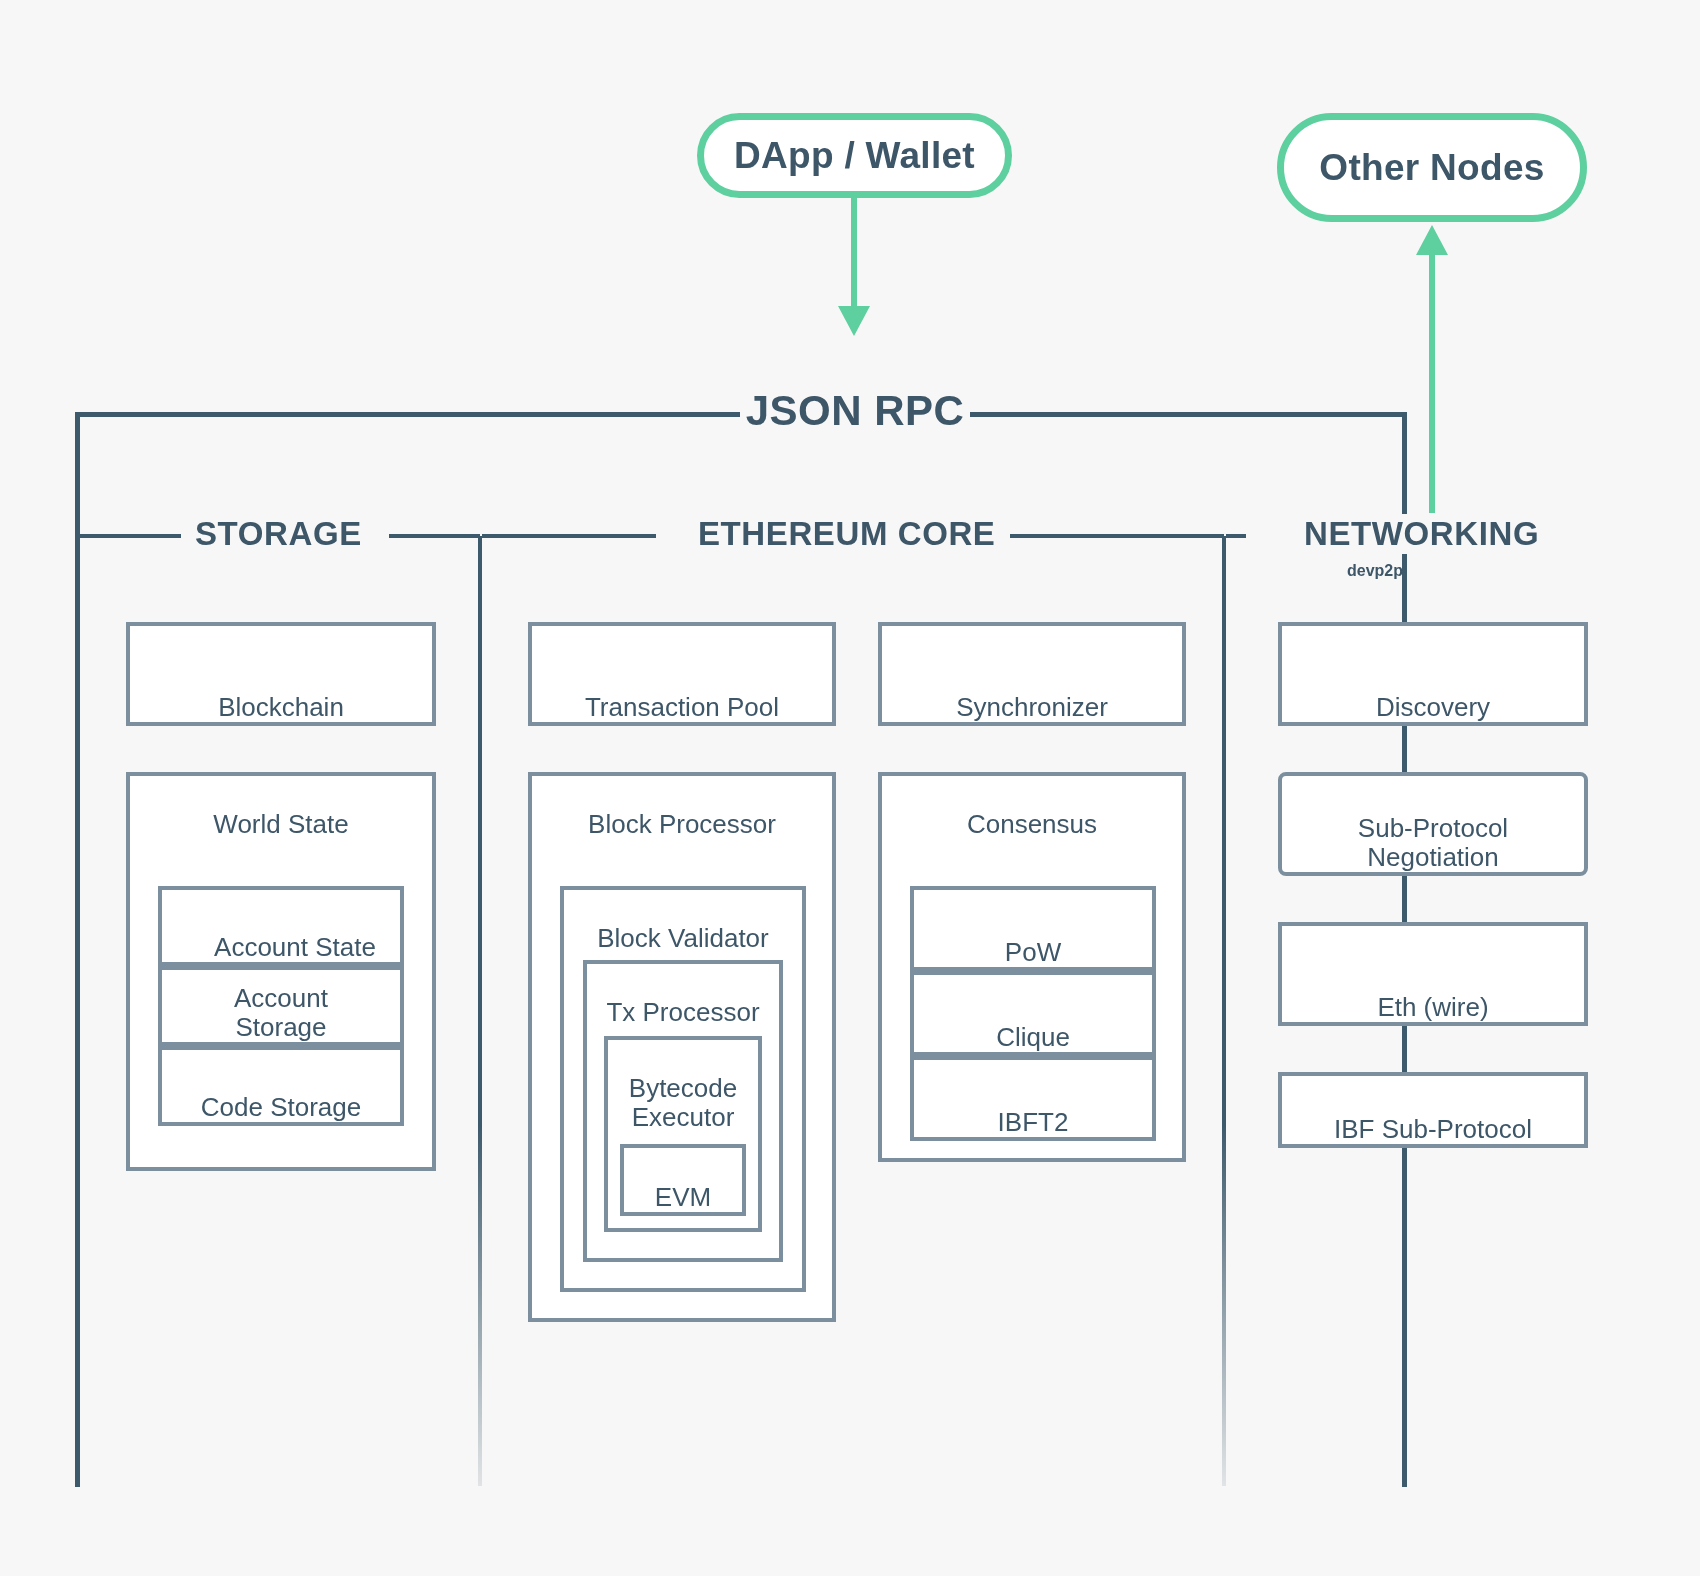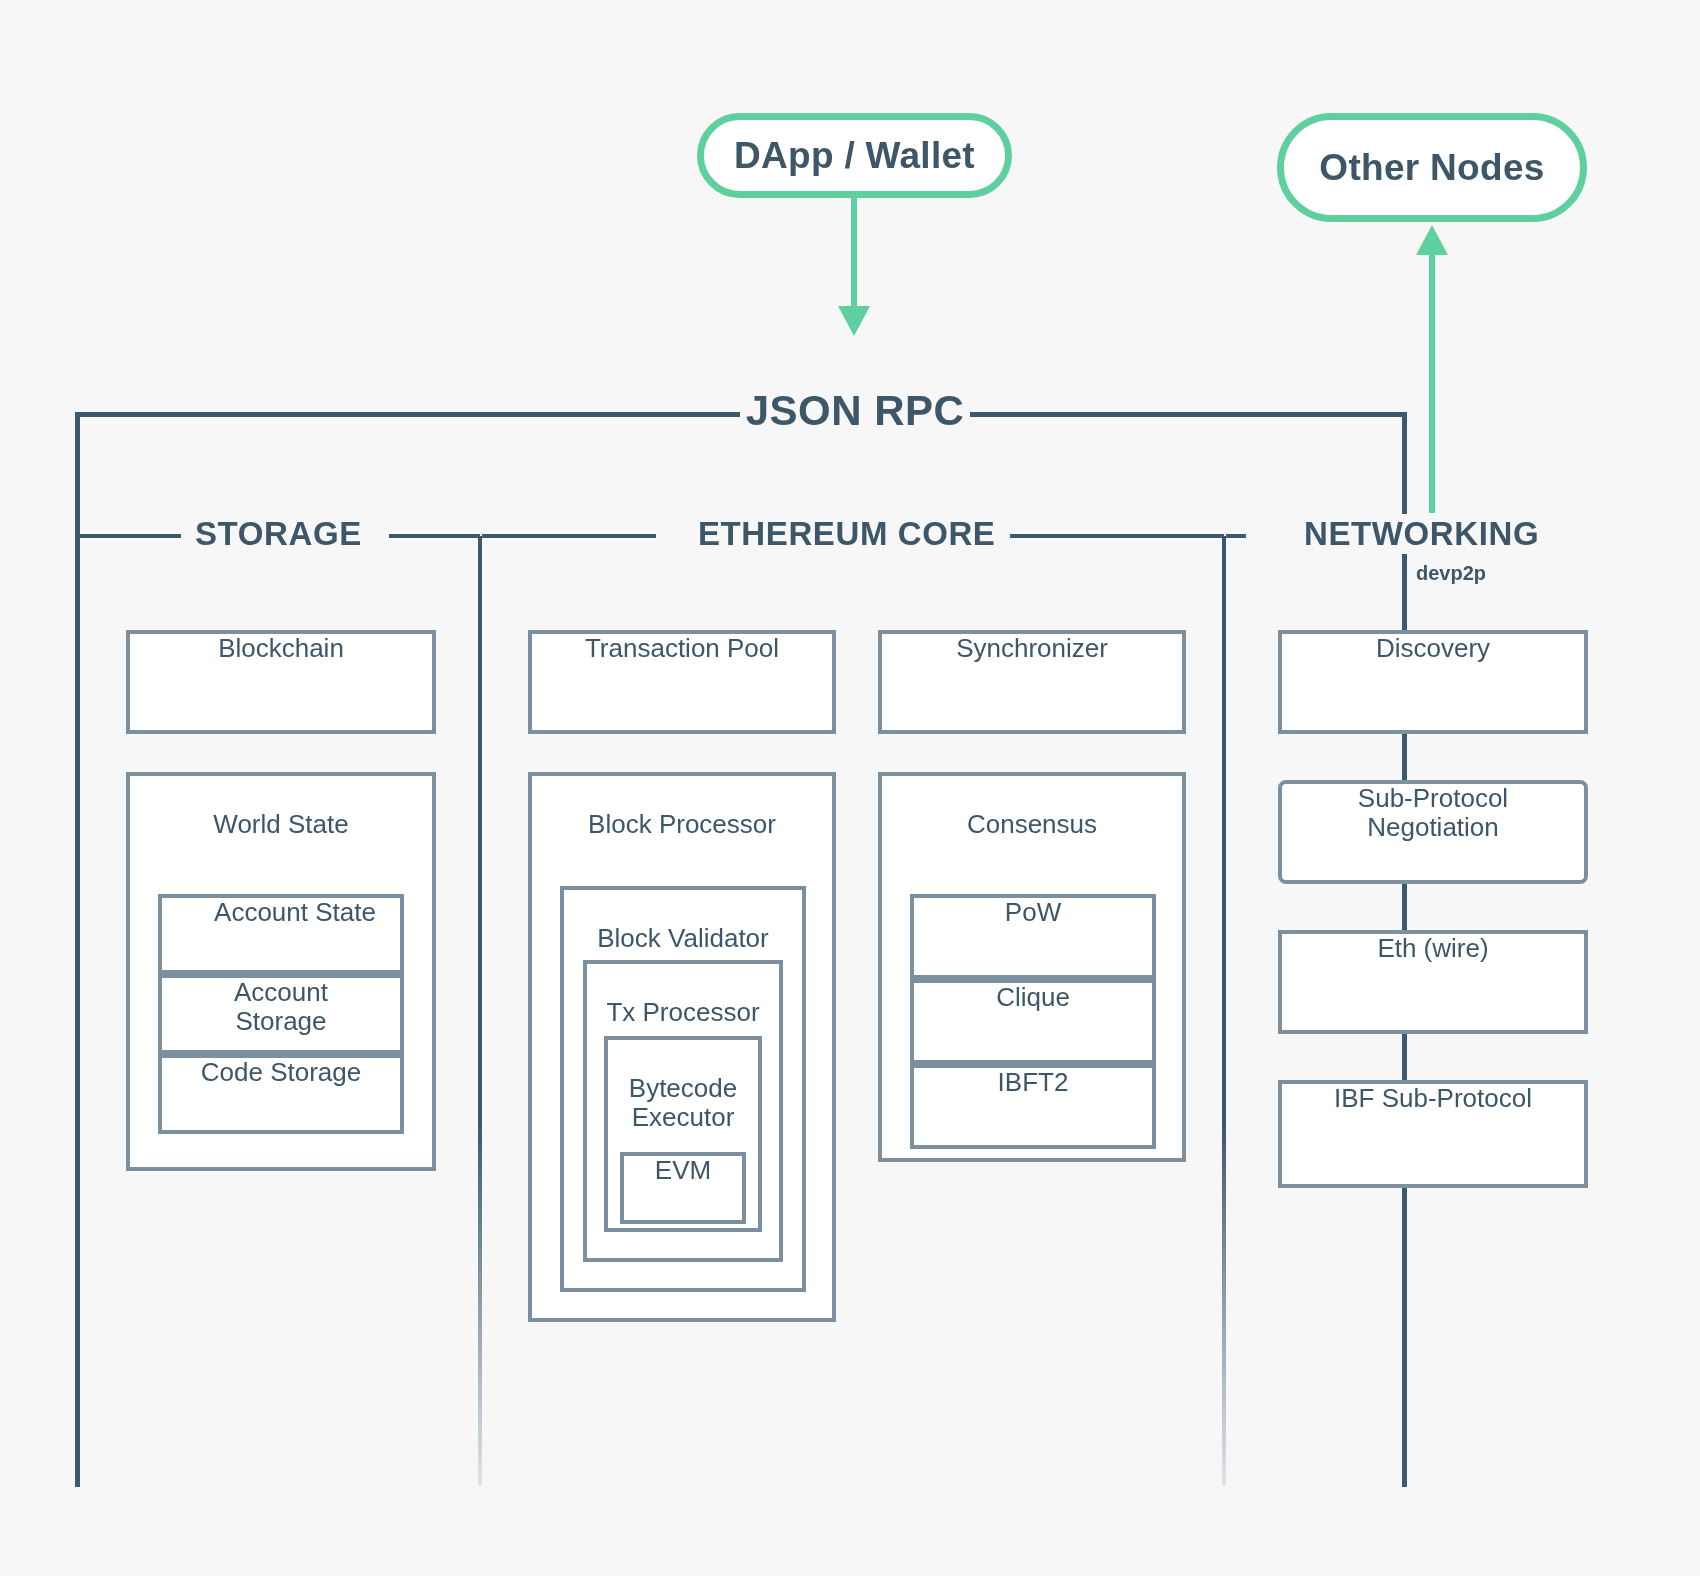--- a/index.html
+++ b/index.html
@@ -125,25 +125,25 @@
     background: #f7f7f7;
     padding: 0 14px;
     line-height: 40px;
     top: 514px;
   }
   #title-storage  { left: 181px; }
   #title-core     { left: 684px; }
   #title-network  { left: 1290px; }
   #sub-devp2p {
     position: absolute;
-    left: 1366px; top: 562px;
+    left: 1290px; top: 562px;
     width: 170px;
     text-align: center;
     font-weight: bold;
-    font-size: 20px;
+    font-size: 16px;
     color: #3d5668;
   }
 
   
   .box {
     position: absolute;
     box-sizing: border-box;
     background: #ffffff;
     border: 4px solid #7b8f9e;
     display: flex;
@@ -151,21 +151,21 @@
     justify-content: center;
   }
   .box > .lbl {
     font-size: 26px;
     color: #3d5668;
     text-align: center;
     line-height: 1.12;
     white-space: pre-line;
   }
   
-  .leaf { align-items: flex-start; margin-top: 8px; }
+  .leaf { align-items: flex-end; }
   .leaf > .lbl { padding: 0 8px; }
   
   .container > .lbl { padding-top: 34px; }
 
   
   #b-blockchain   { left: 126px; top: 622px;  width: 310px; height: 104px; }
   #b-worldstate   { left: 126px; top: 772px;  width: 310px; height: 399px; }
   #b-accountstate { left: 158px; top: 886px;  width: 246px; height: 80px; padding-left: 28px;  }
   #b-accountstg   { left: 158px; top: 966px;  width: 246px; height: 80px;  }
   #b-codestorage  { left: 158px; top: 1046px; width: 246px; height: 80px;  }
@@ -182,21 +182,21 @@
   #b-sync         { left: 878px; top: 622px;  width: 308px; height: 104px; }
   #b-consensus    { left: 878px; top: 772px;  width: 308px; height: 390px; }
   #b-pow          { left: 910px; top: 886px;  width: 246px; height: 85px;  }
   #b-clique       { left: 910px; top: 971px;  width: 246px; height: 85px;  }
   #b-ibft2        { left: 910px; top: 1056px; width: 246px; height: 85px;  }
 
   
   #b-discovery    { left: 1278px; top: 622px;  width: 310px; height: 104px; }
   #b-subproto     { left: 1278px; top: 772px;  width: 310px; height: 104px; border-radius: 8px; }
   #b-ethwire      { left: 1278px; top: 922px;  width: 310px; height: 104px; }
-  #b-ibfsub       { left: 1278px; top: 1072px; width: 310px; height: 108px; }
+  #b-ibfsub       { left: 1278px; top: 1072px; width: 310px; height: 76px; }
 </style>
 </head>
 <body>
 
 <div id="stage">
 
   <div class="pill" id="pill-dapp">
     <span>DApp / Wallet</span>
   </div>
   <div class="pill" id="pill-nodes">

